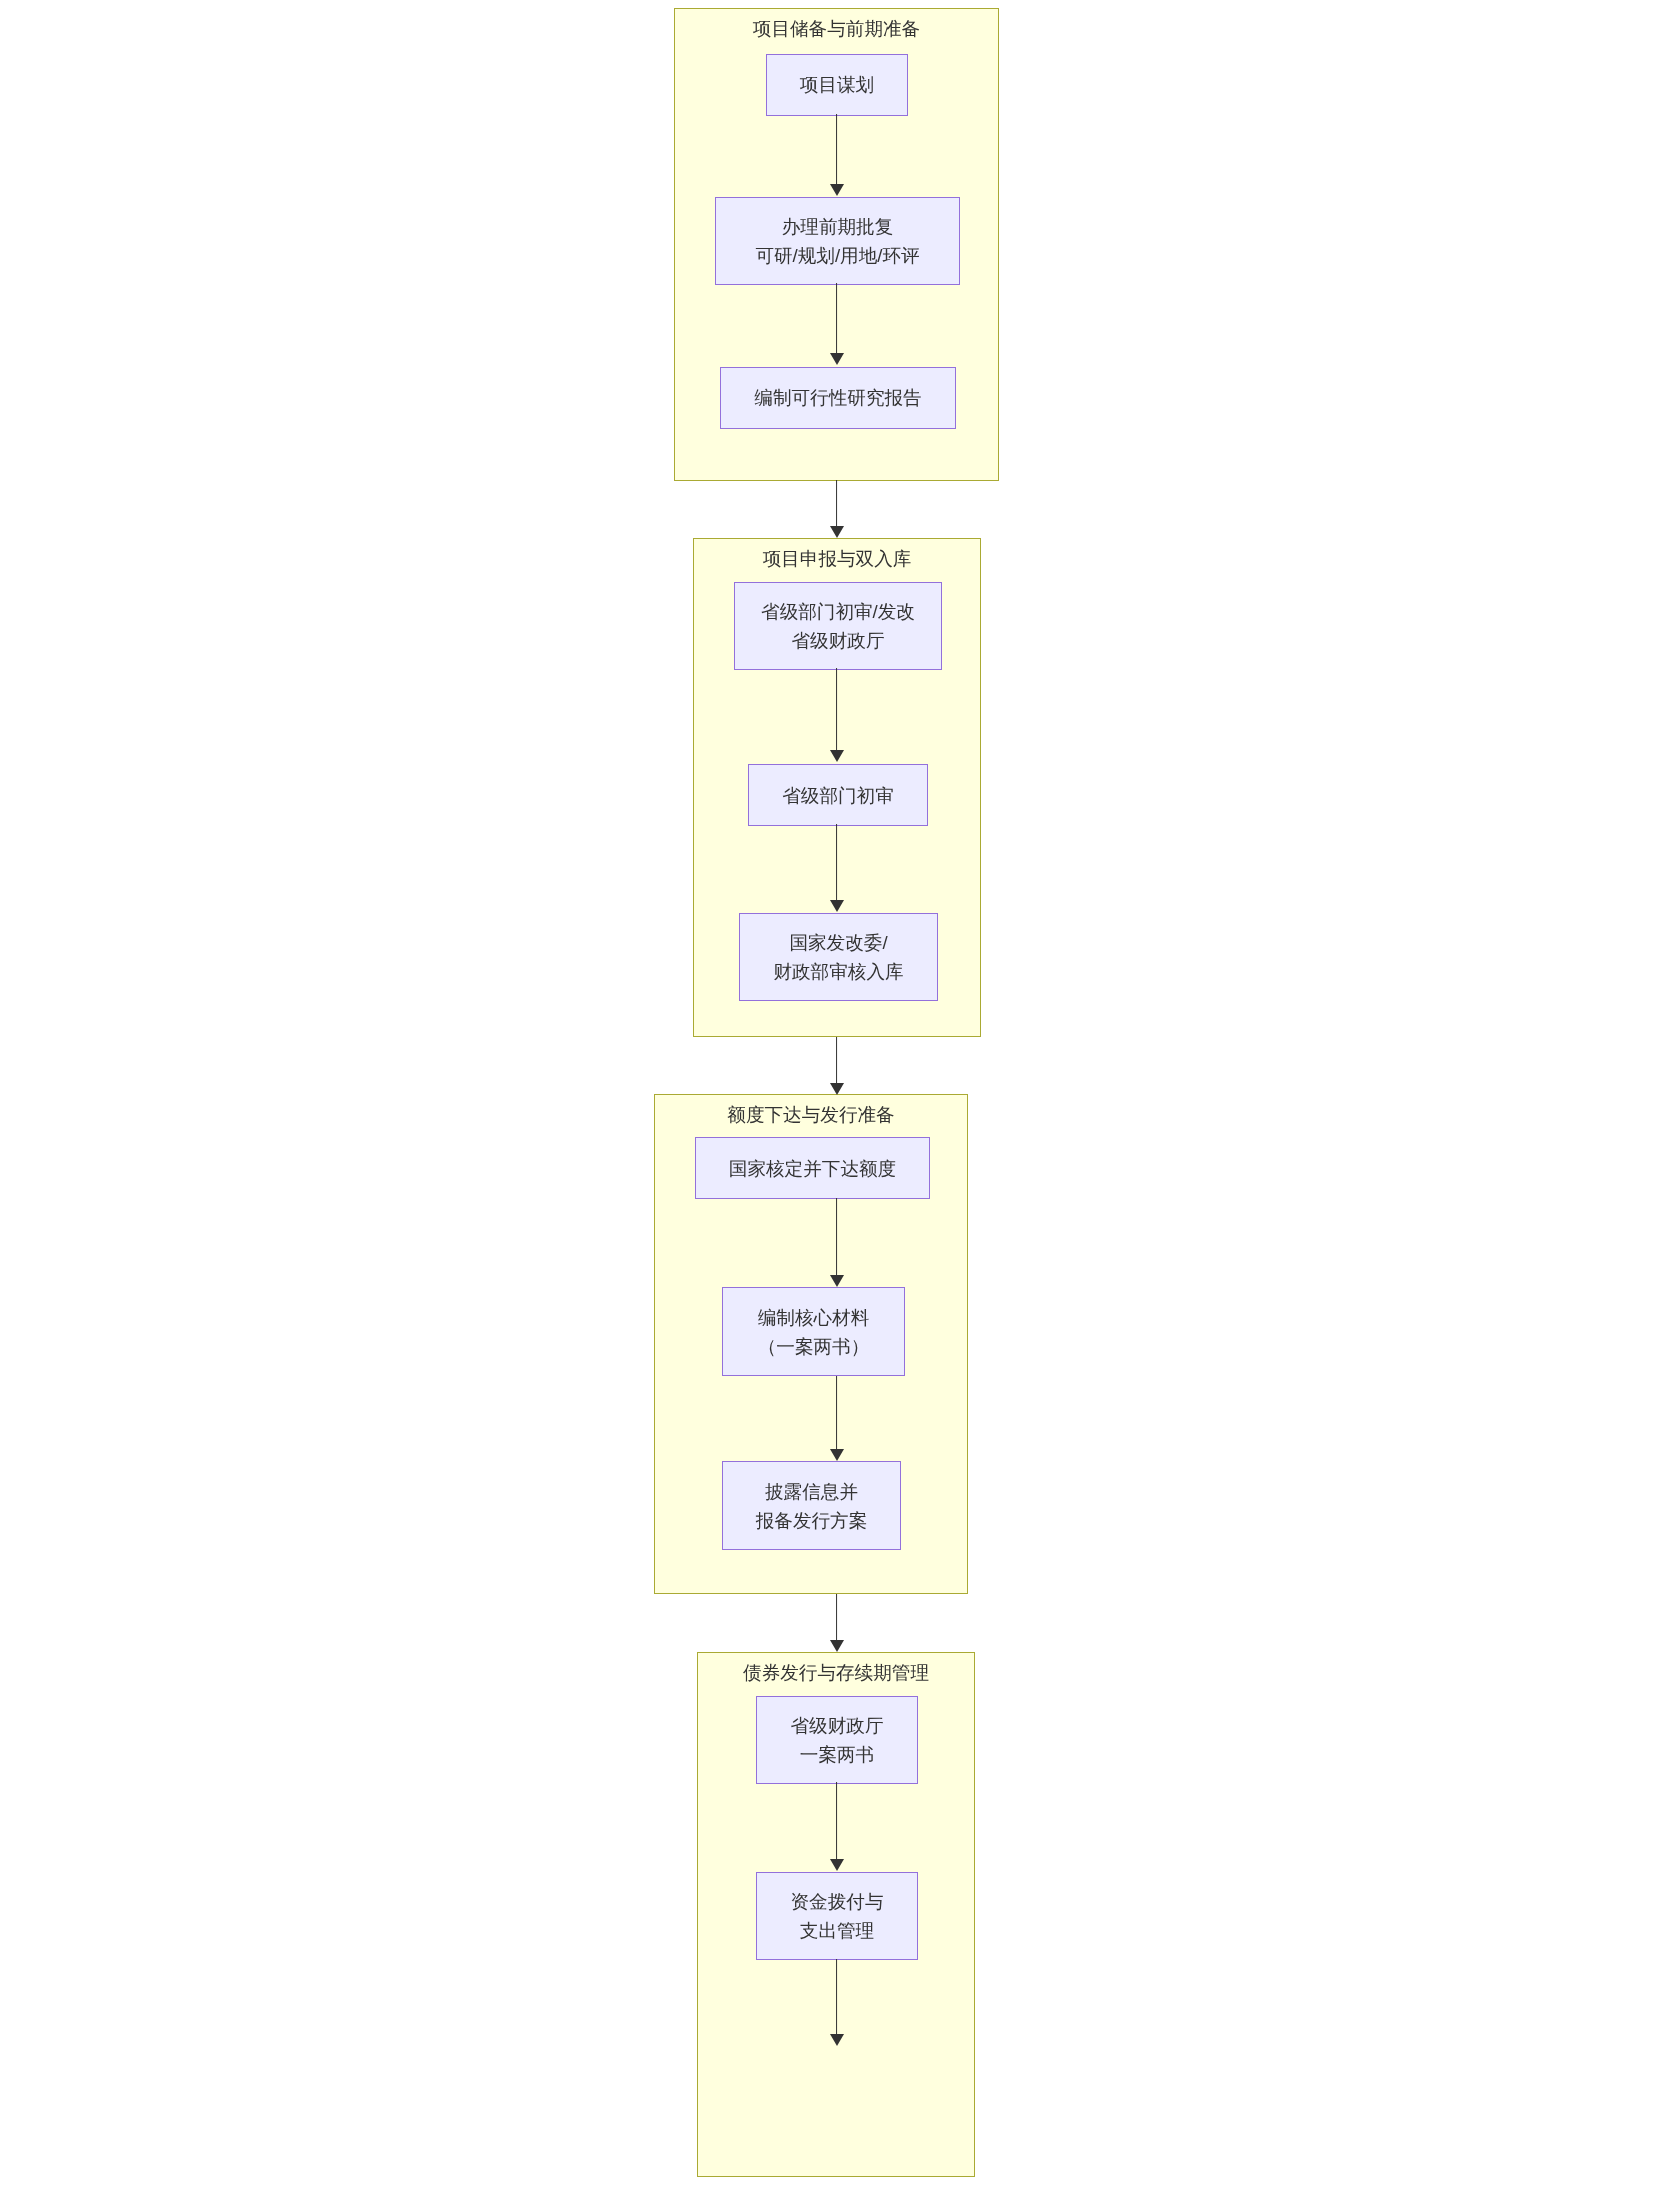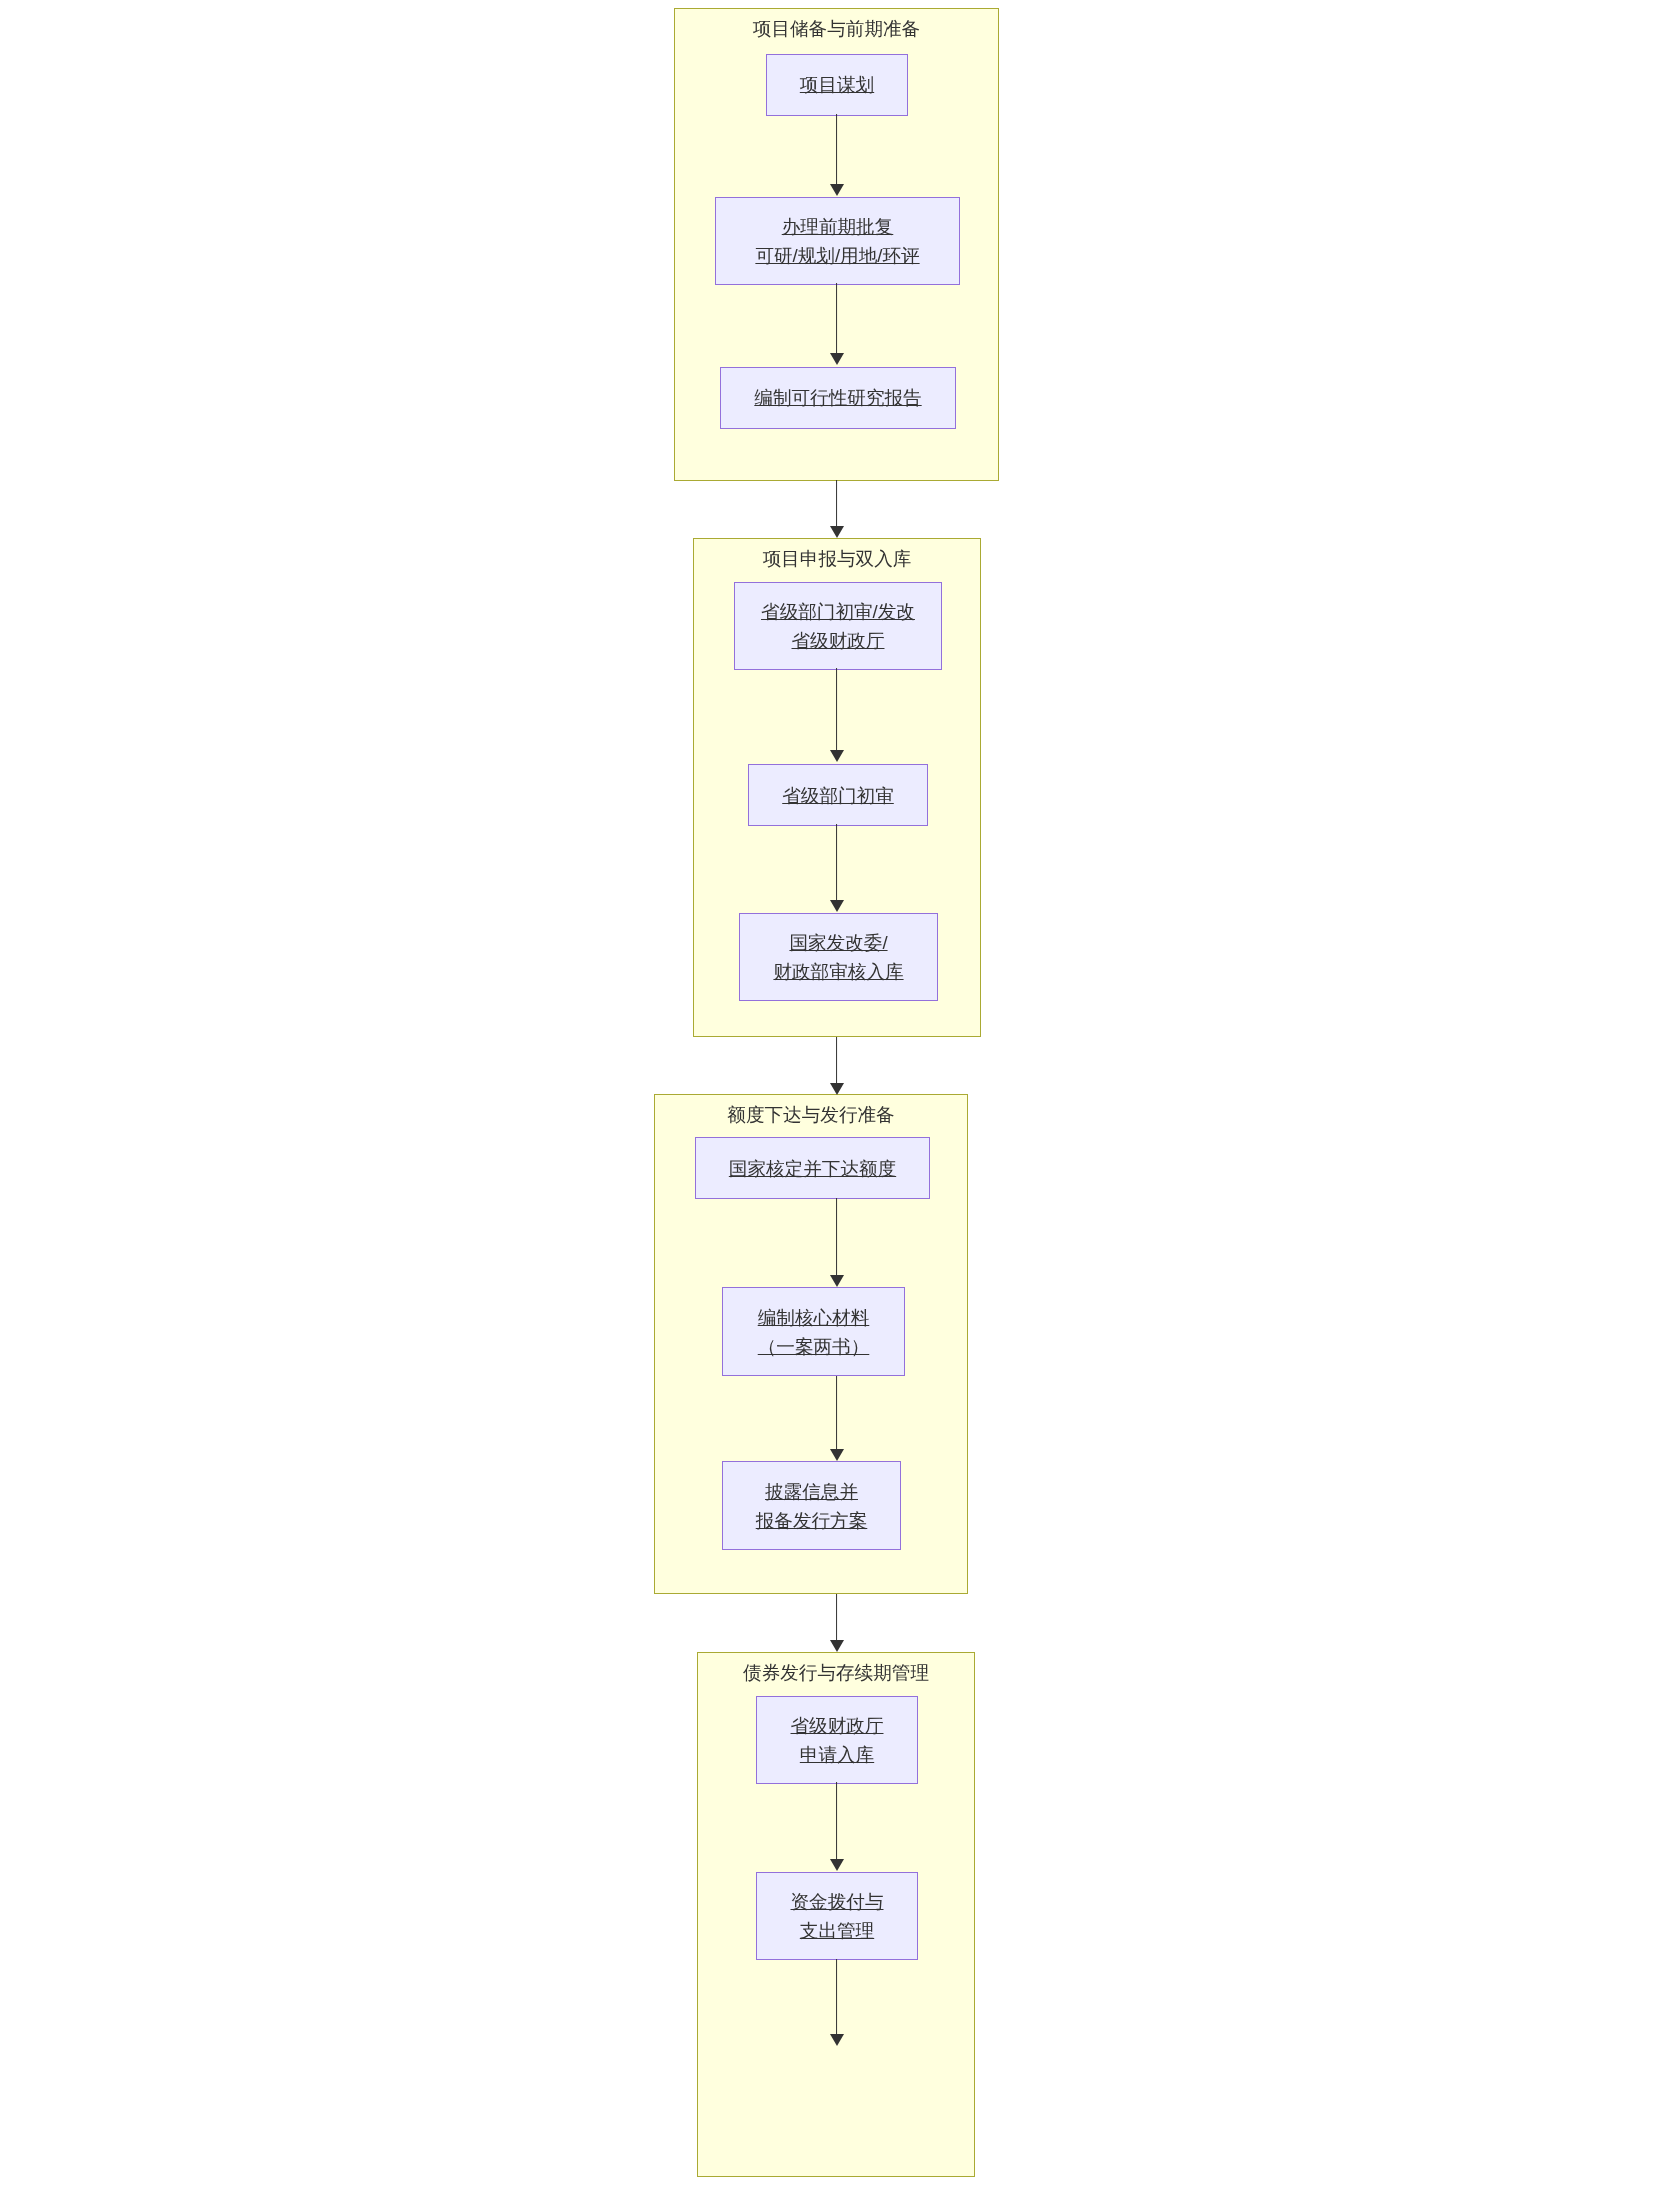--- a/index.html
+++ b/index.html
@@ -29,21 +29,20 @@
   .node {
     position: absolute;
     background: #ECECFF;
     border: 1.4px solid #9370DB;
     box-sizing: border-box;
     display: flex;
     flex-direction: column;
     justify-content: center;
     align-items: center;
     text-align: center;
-    text-decoration: underline;
   }
   .node-line {
     font-size: 18.6px;
     line-height: 29px;
     color: #333333;
     white-space: nowrap;
   }
   .arrow {
     position: absolute;
     left: 829px;
@@ -117,21 +116,21 @@
     <div class="node" style="left:67px; top:192px; width:183px; height:89px">
       <div class="node-line">编制核心材料</div>
       <div class="node-line">（一案两书）</div>
     </div>
   </section>
 
   <section class="cluster" style="left:697px; top:1652px; width:278px; height:525px">
     <div class="cluster-title">债券发行与存续期管理</div>
     <div class="node" style="left:58px; top:43px; width:162px; height:88px">
       <div class="node-line">省级财政厅</div>
-      <div class="node-line">申请入库</div>
+      <div class="node-line">一案两书</div>
     </div>
     <div class="node" style="left:58px; top:219px; width:162px; height:88px">
       <div class="node-line">资金拨付与</div>
       <div class="node-line">支出管理</div>
     </div>
   </section>
 
   <div class="arrow" style="top:114px; height:82px">
       <div class="shaft"></div>
       <div class="head"></div>

